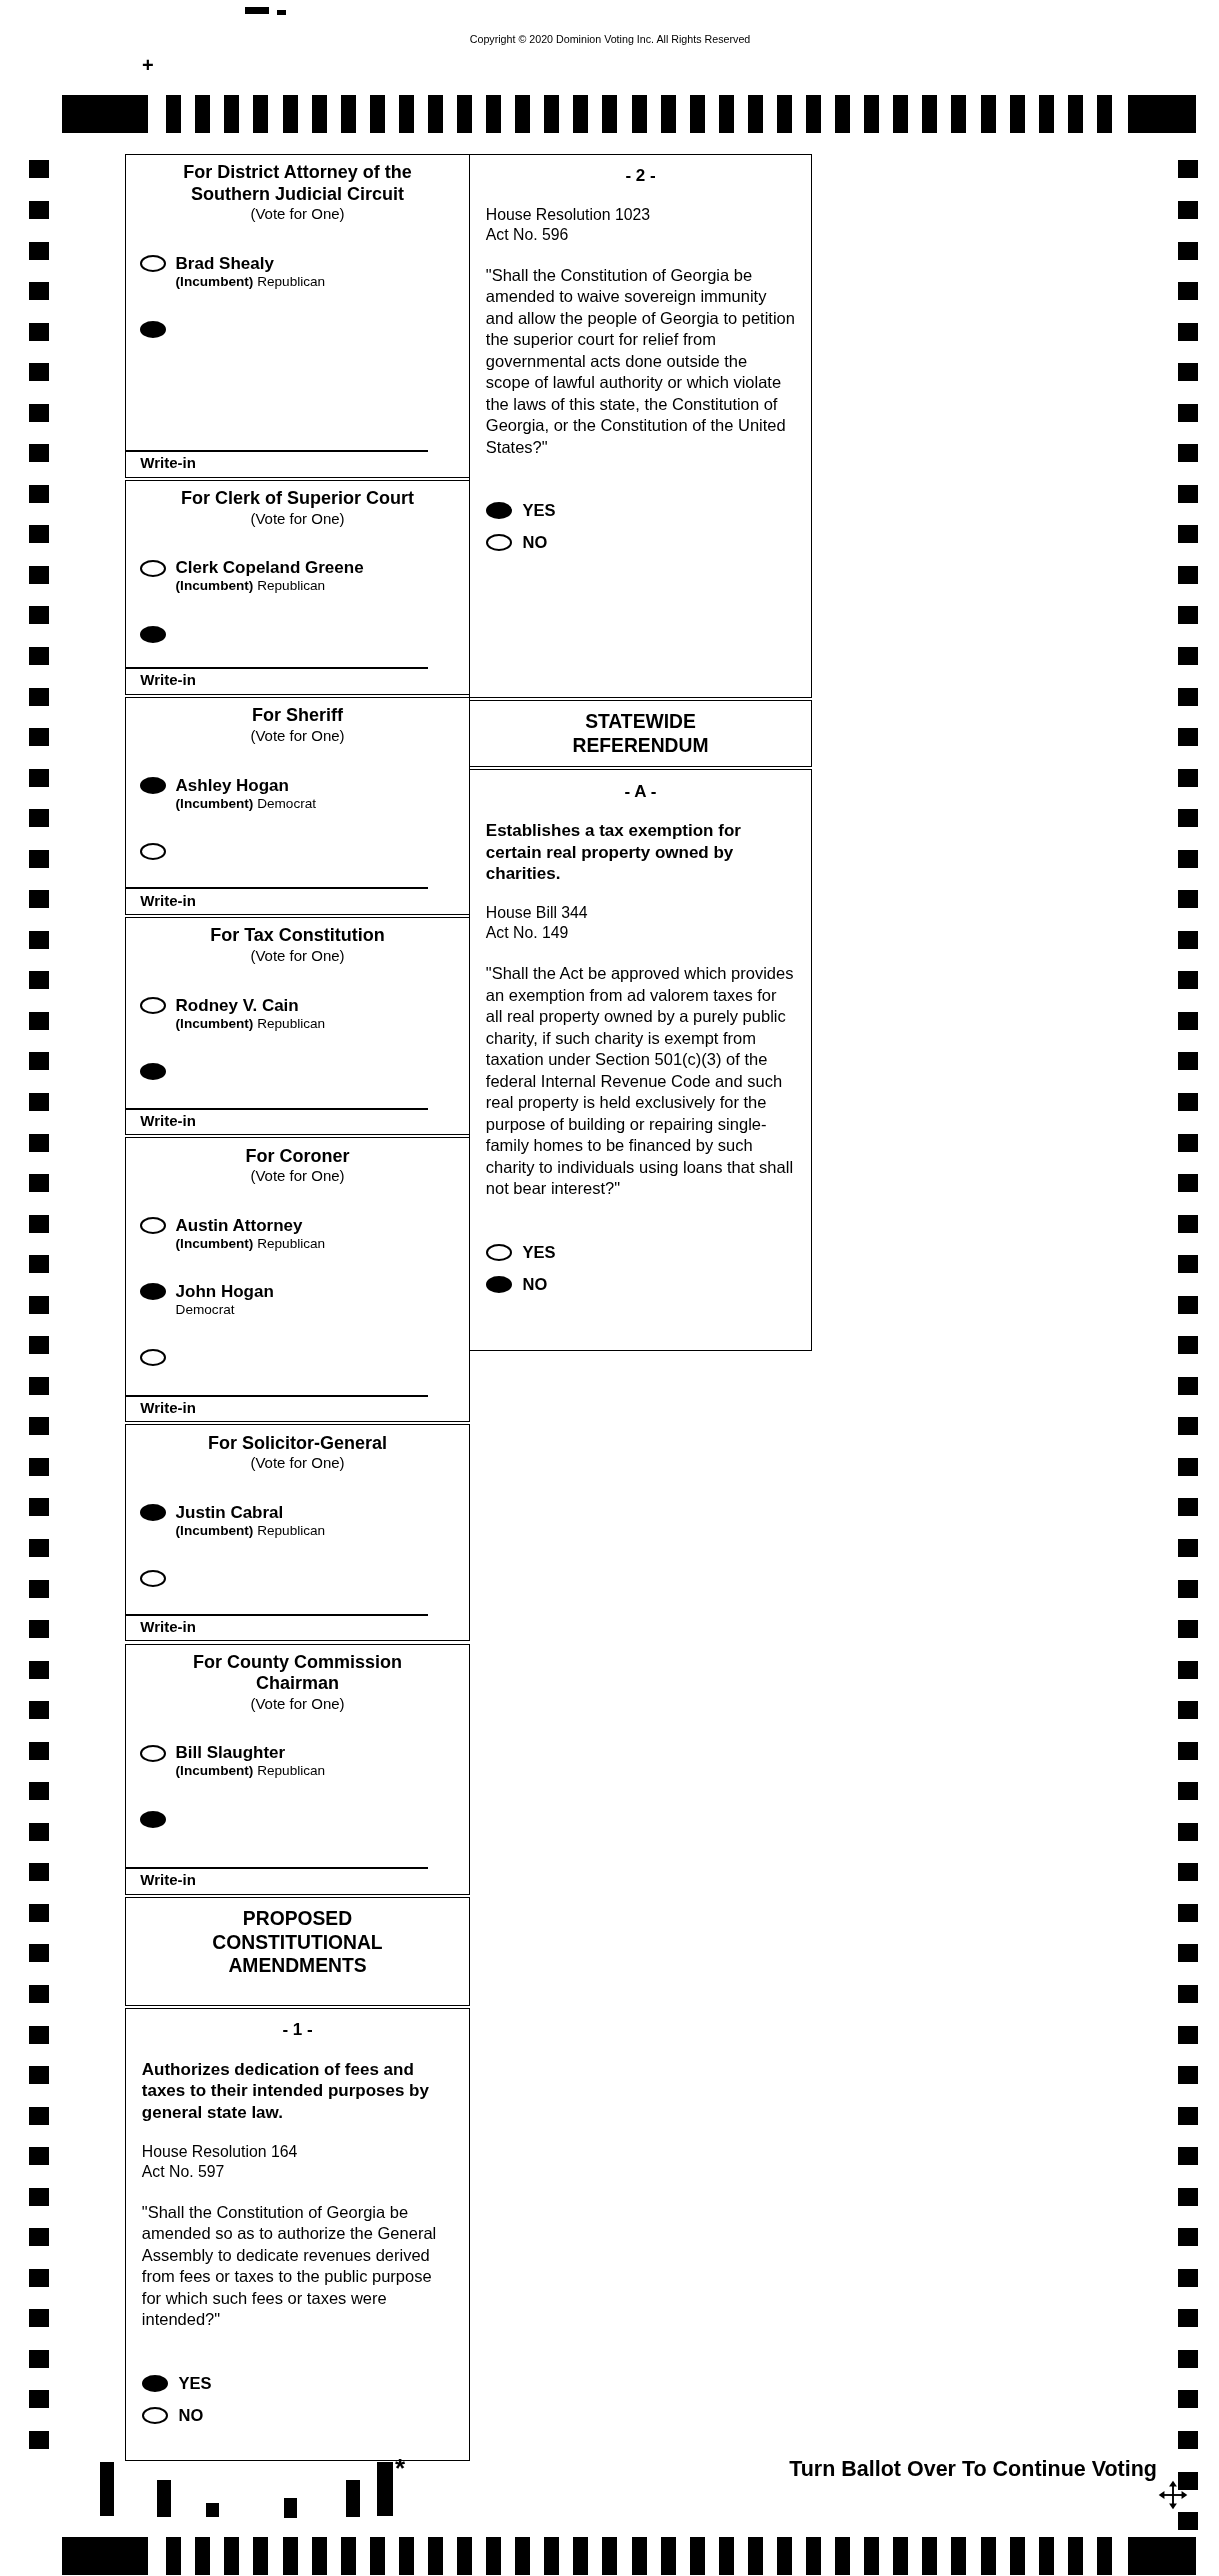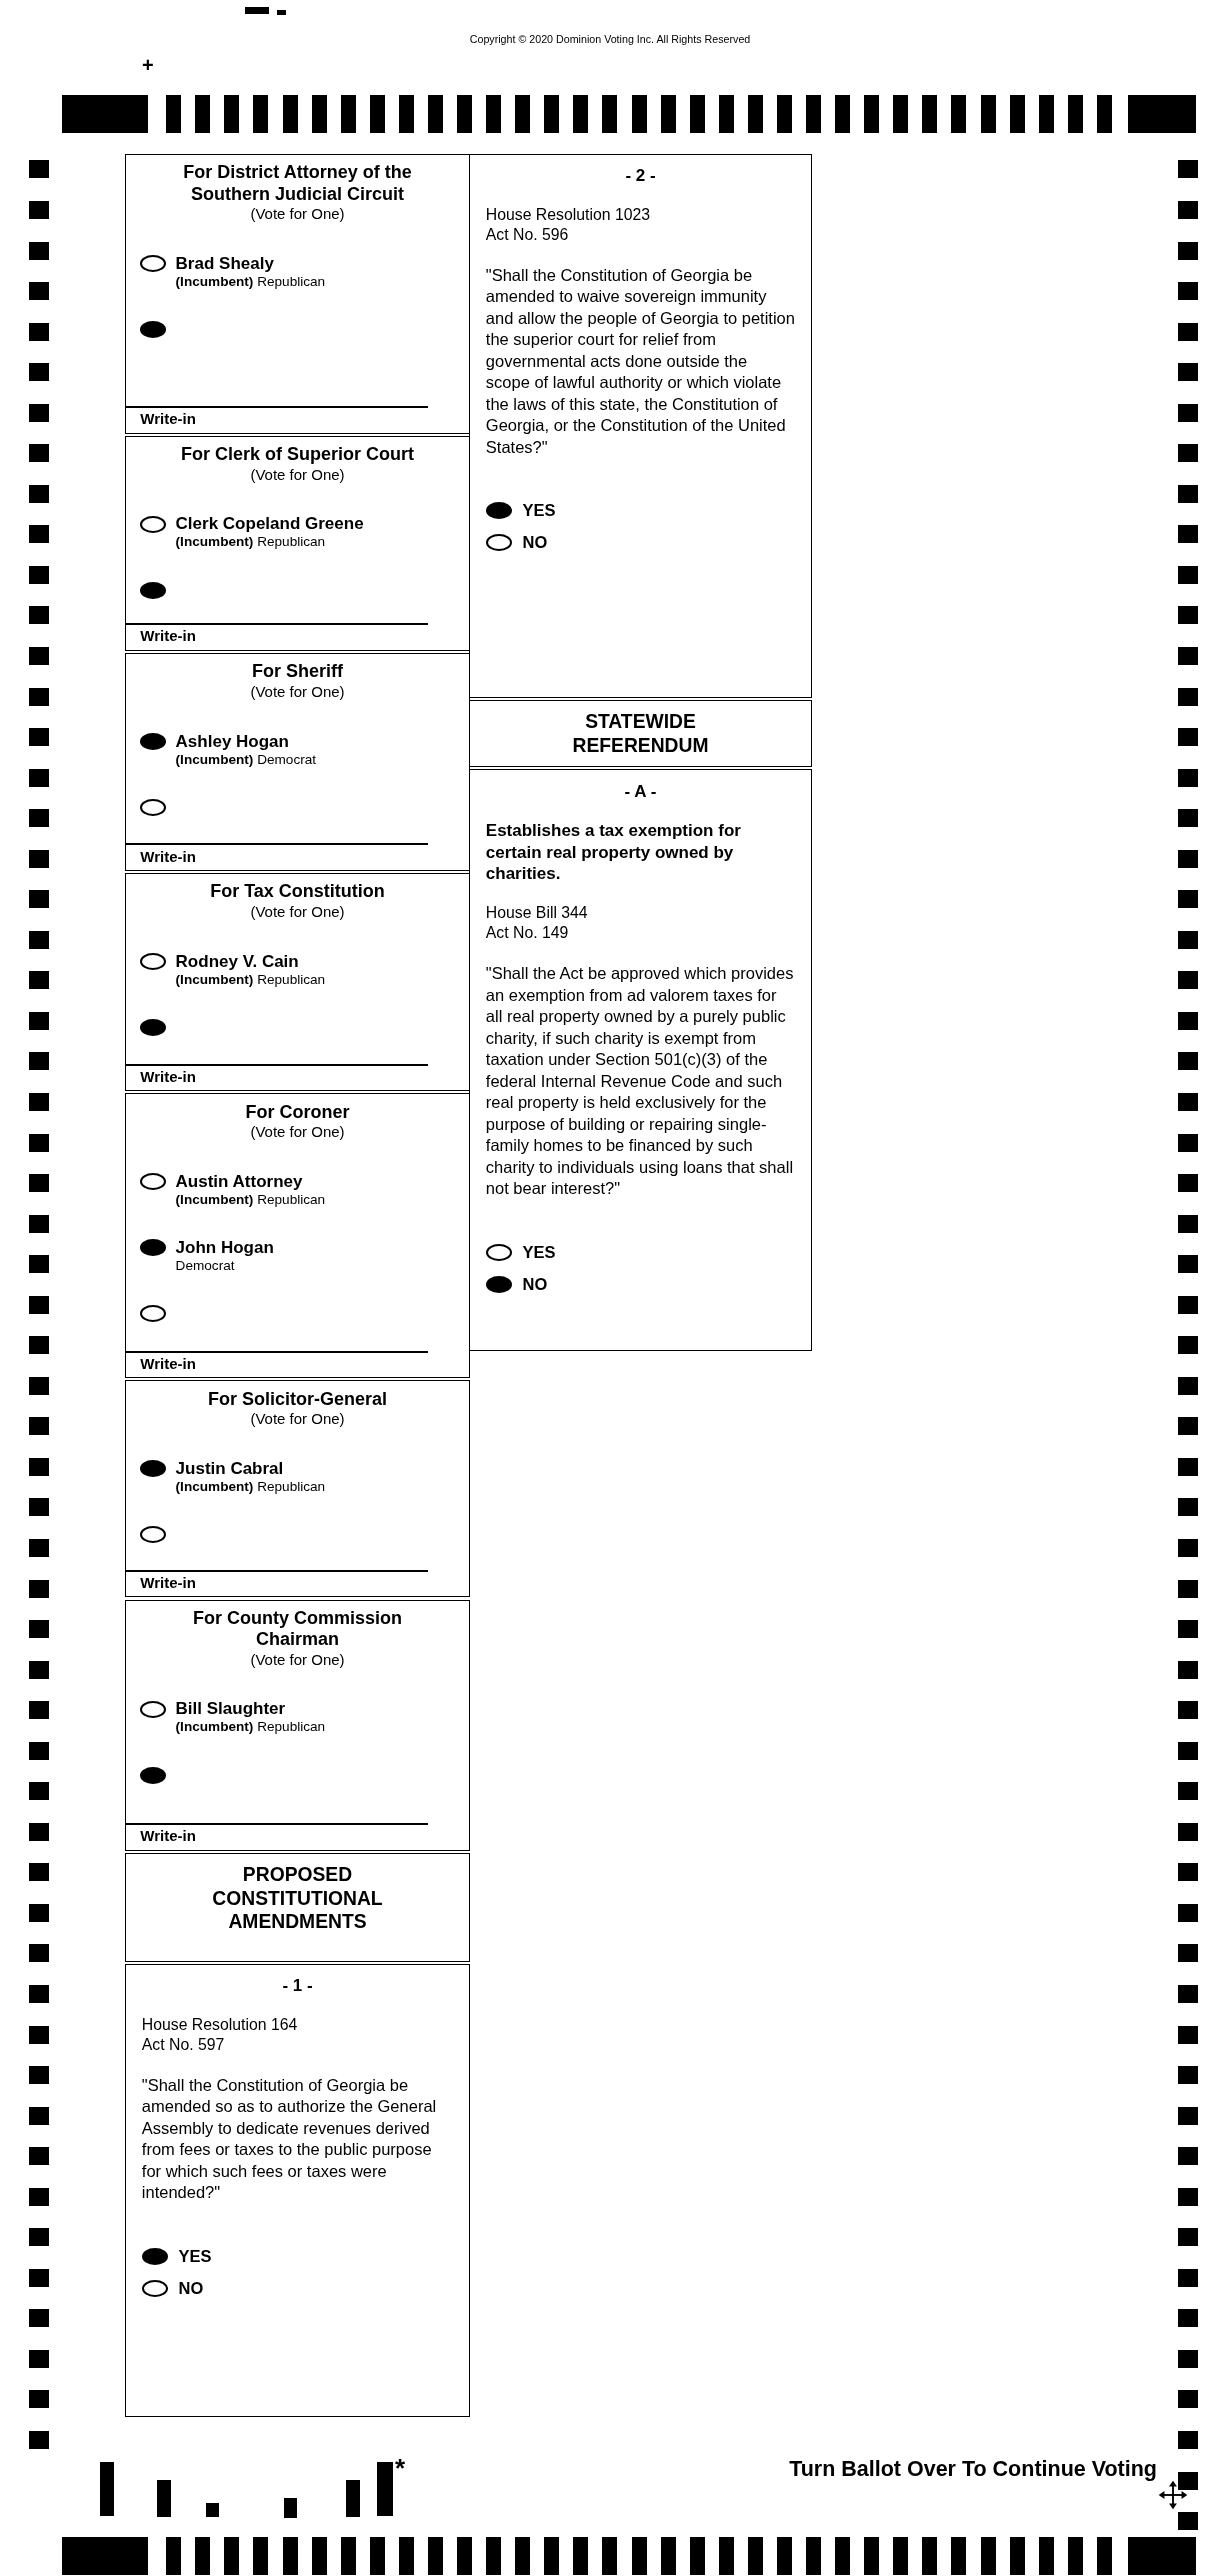--- a/index.html
+++ b/index.html
@@ -60,21 +60,21 @@
 
 <div class="sheet" id="sheet">
 
   <div class="artifact" style="left:245px; top:7.2px; width:24px; height:6.4px;"></div>
   <div class="artifact" style="left:277px; top:10px; width:8.6px; height:5px;"></div>
 
   <div class="copyright">Copyright © 2020 Dominion Voting Inc. All Rights Reserved</div>
   <div class="plus-mark">+</div>
 
   <div class="col" id="left-col">
-    <div id="contest-slot" style="display:contents"><div class="box contest" style="height: 280px;">
+    <div id="contest-slot" style="display:contents"><div class="box contest" style="height: 324px;">
           <div class="c-title">For District Attorney of the
 Southern Judicial Circuit</div>
           <div class="c-sub">(Vote for One)</div>
           <div class="cand">
             <div class="bubble"></div>
             <div class="cand-info">
               <div class="cand-name">Brad Shealy</div>
               <div class="cand-detail"><span class="qual">(Incumbent) </span><span>Republican</span></div>
             </div>
           </div>
@@ -203,20 +203,21 @@
             <div class="w-label">Write-in</div>
           </div>
         </div></div>
 
     <div class="box section-header" style="height:109px">PROPOSED
 CONSTITUTIONAL
 AMENDMENTS</div>
 
     <div class="box measure" style="height:453px">
       <div class="m-number">- 1 -</div>
+      <div class="m-summary">Authorizes dedication of fees and taxes to their intended purposes by general state law.</div>
       <div class="m-ref">
         <div>House Resolution 164</div>
         <div>Act No. 597</div>
       </div>
       <div class="m-question">"Shall the Constitution of Georgia be amended so as to authorize the General Assembly to dedicate revenues derived from fees or taxes to the public purpose for which such fees or taxes were intended?"</div>
       <div class="m-choice m-yes">
         <div class="bubble filled"></div>
         <div class="label">YES</div>
       </div>
       <div class="m-choice m-no">

